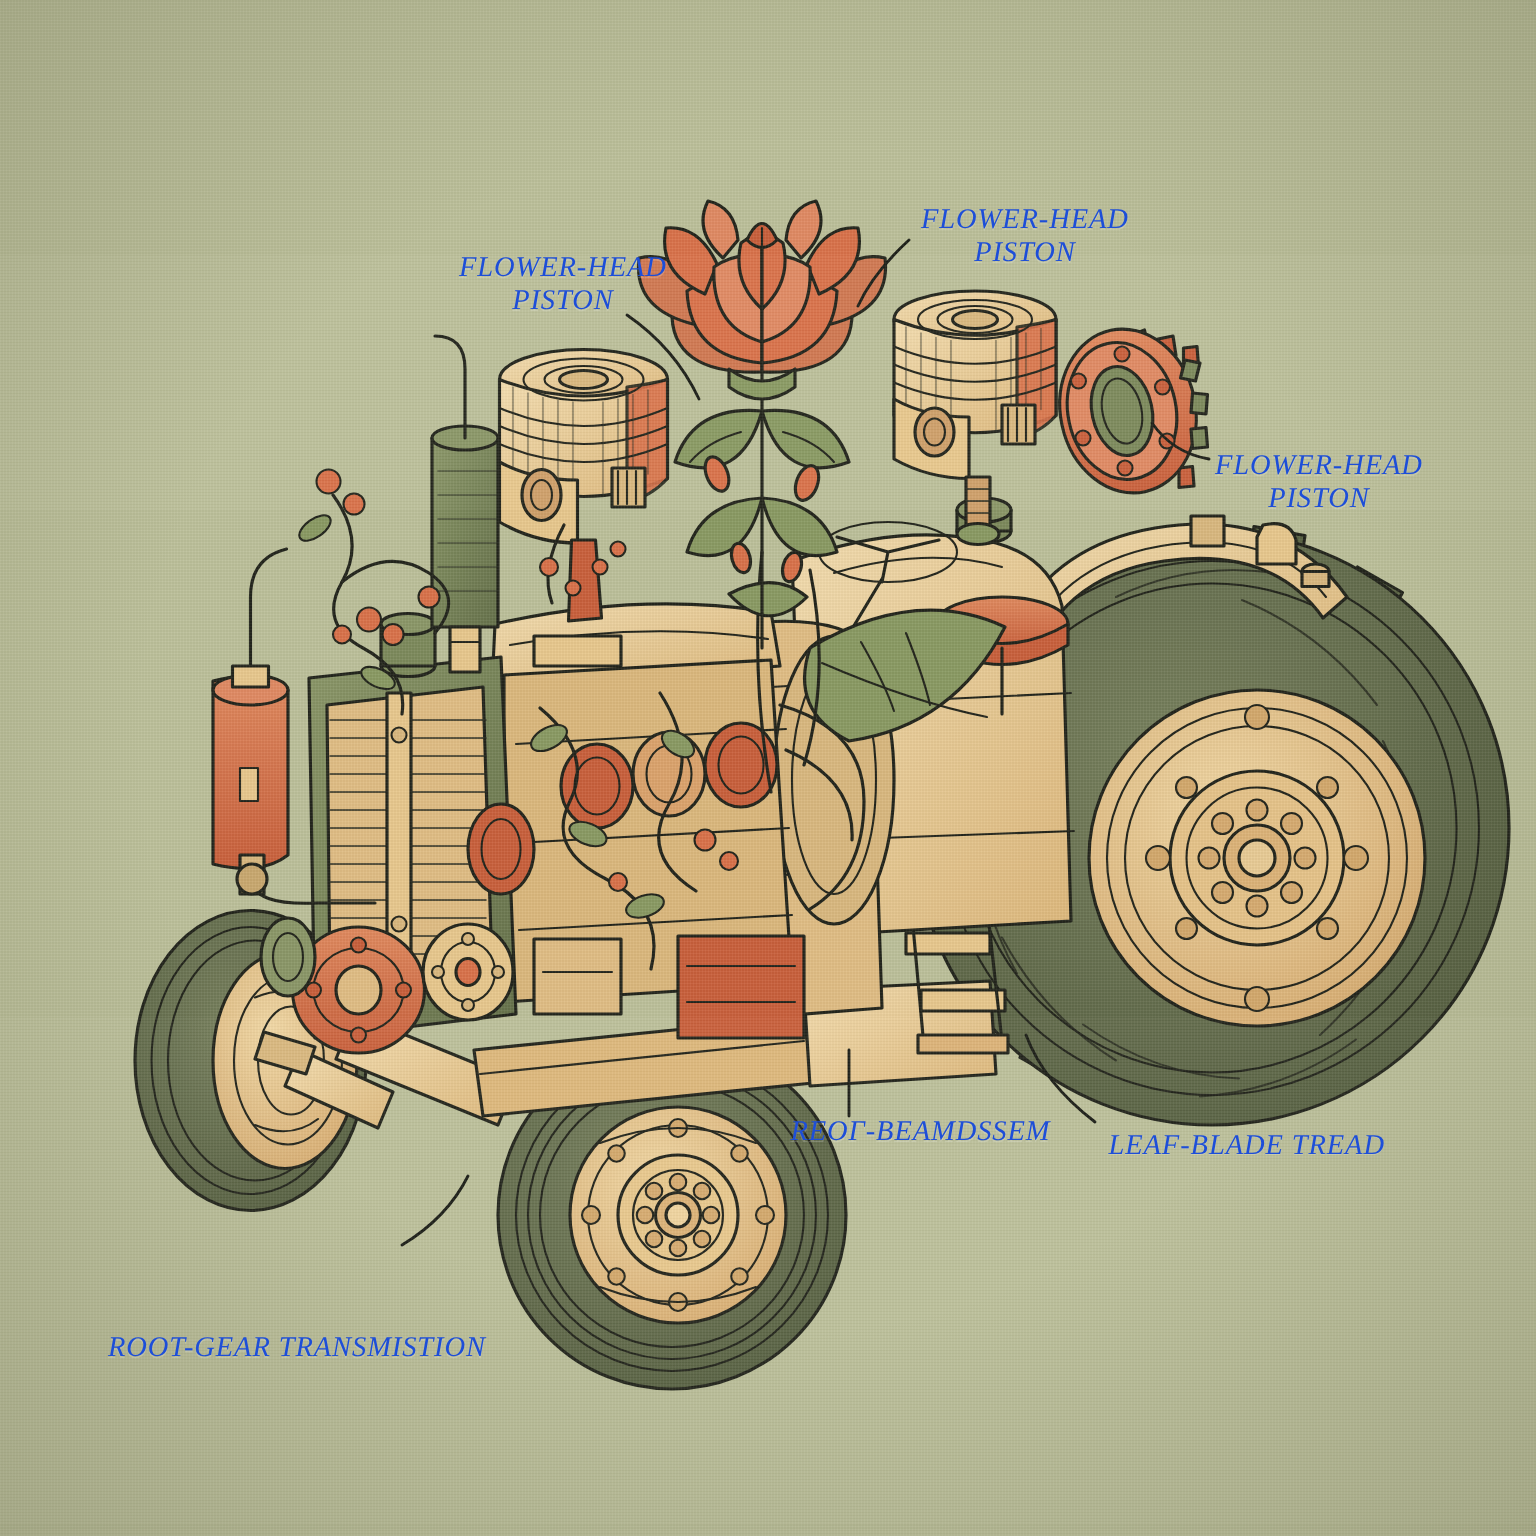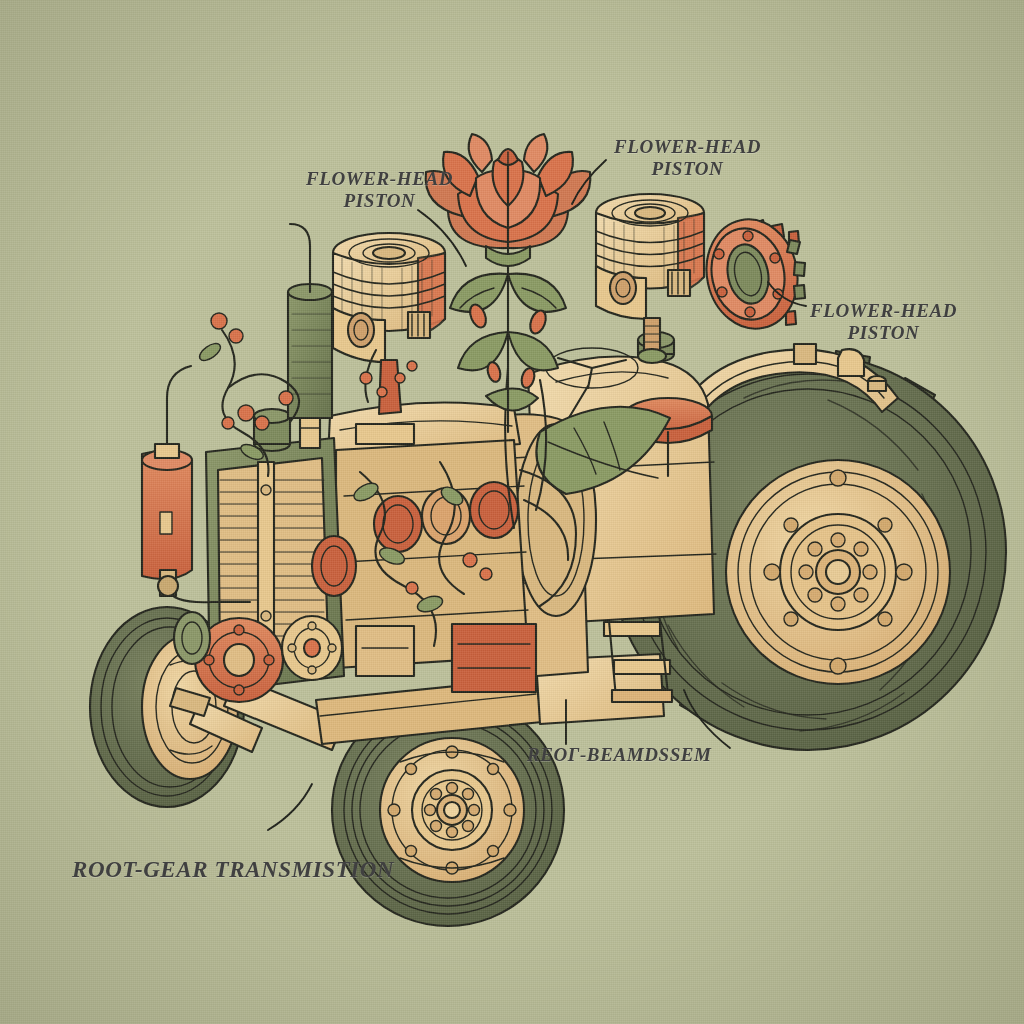--- a/index.html
+++ b/index.html
@@ -19,22 +19,22 @@
   }
   
   #scene::after{
     content:"";position:absolute;inset:0;z-index:4;pointer-events:none;
     background:radial-gradient(ellipse 78% 74% at 50% 48%,rgba(0,0,0,0) 52%,rgba(60,62,40,.20) 100%);
   }
   svg.art{position:absolute;inset:0;width:1024px;height:1024px;z-index:2;}
   .lbl{
     position:absolute;z-index:5;
     font-family:"Liberation Serif",serif;
-    font-style:italic;font-weight:700;
-    color:#404040;
+    font-style:italic;font-weight:400;
+    color:#1d4ed8;
     letter-spacing:.6px;
     line-height:1.18;
     text-shadow:0 1px 0 rgba(255,255,255,.18);
     white-space:pre-line;
     user-select:none;
   }
 </style>
 </head>
 <body>
 
@@ -571,16 +571,17 @@
 PISTON</div>
 
 <div class="lbl" style="left:614px;top:136px;font-size:19px;text-align:center;">FLOWER-HEAD
 PISTON</div>
 
 <div class="lbl" style="left:810px;top:300px;font-size:19px;text-align:center;">FLOWER-HEAD
 PISTON</div>
 
 <div class="lbl" style="left:527px;top:744px;font-size:19px;text-align:right;">REOΓ-BEAMDSSEM</div>
 
-
-<div class="lbl" style="left:72px;top:856px;font-size:23px;text-align:left;">ROOT-GEAR TRANSMISTION</div>
+<div class="lbl" style="left:739px;top:753px;font-size:19px;text-align:left;">LEAF-BLADE TREAD</div>
+
+<div class="lbl" style="left:72px;top:888px;font-size:19px;text-align:left;">ROOT-GEAR TRANSMISTION</div>
 
 </div>
 
 </body></html>

